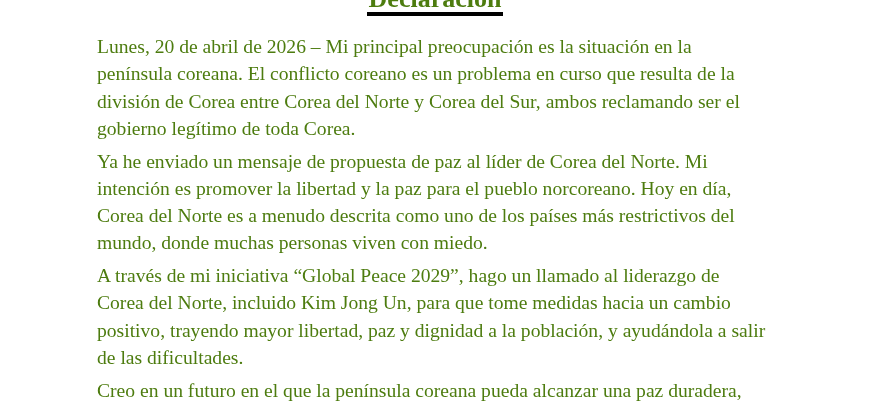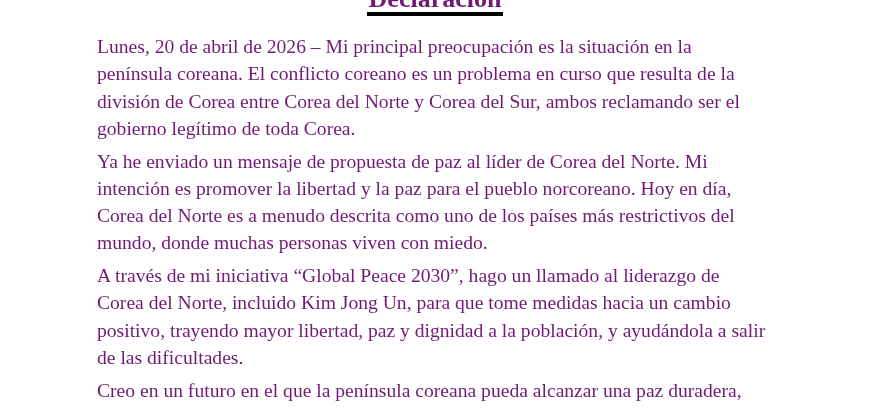--- a/index.html
+++ b/index.html
@@ -11,21 +11,21 @@
     height: 410px;
     overflow: hidden;
     background: #ffffff;
   }
   .page {
     position: relative;
     width: 870px;
     height: 410px;
     background: #ffffff;
     font-family: "Liberation Serif", serif;
-    color: #701a75;
+    color: #4d7c0f;
   }
   .title-row {
     position: absolute;
     top: -14px;
     left: 0;
     width: 100%;
     text-align: center;
     white-space: nowrap;
   }
   .title-text {
@@ -55,17 +55,17 @@
 
 <div class="page">
 
   <div class="title-row">
     <span class="title-text">Declaración</span>
   </div>
 
   <div class="doc-body">
     <p>Lunes, 20 de abril de 2026 – Mi principal preocupación es la situación en la península coreana. El conflicto coreano es un problema en curso que resulta de la división de Corea entre Corea del Norte y Corea del Sur, ambos reclamando ser el gobierno legítimo de toda Corea.</p>
     <p>Ya he enviado un mensaje de propuesta de paz al líder de Corea del Norte. Mi intención es promover la libertad y la paz para el pueblo norcoreano. Hoy en día, Corea del Norte es a menudo descrita como uno de los países más restrictivos del mundo, donde muchas personas viven con miedo.</p>
-    <p>A través de mi iniciativa “Global Peace 2030”, hago un llamado al liderazgo de Corea del Norte, incluido Kim Jong Un, para que tome medidas hacia un cambio positivo, trayendo mayor libertad, paz y dignidad a la población, y ayudándola a salir de las dificultades.</p>
+    <p>A través de mi iniciativa “Global Peace 2029”, hago un llamado al liderazgo de Corea del Norte, incluido Kim Jong Un, para que tome medidas hacia un cambio positivo, trayendo mayor libertad, paz y dignidad a la población, y ayudándola a salir de las dificultades.</p>
     <p>Creo en un futuro en el que la península coreana pueda alcanzar una paz duradera, estabilidad y unidad, a través del diálogo y la cooperación.</p>
   </div>
 
 </div>
 
 </body></html>

